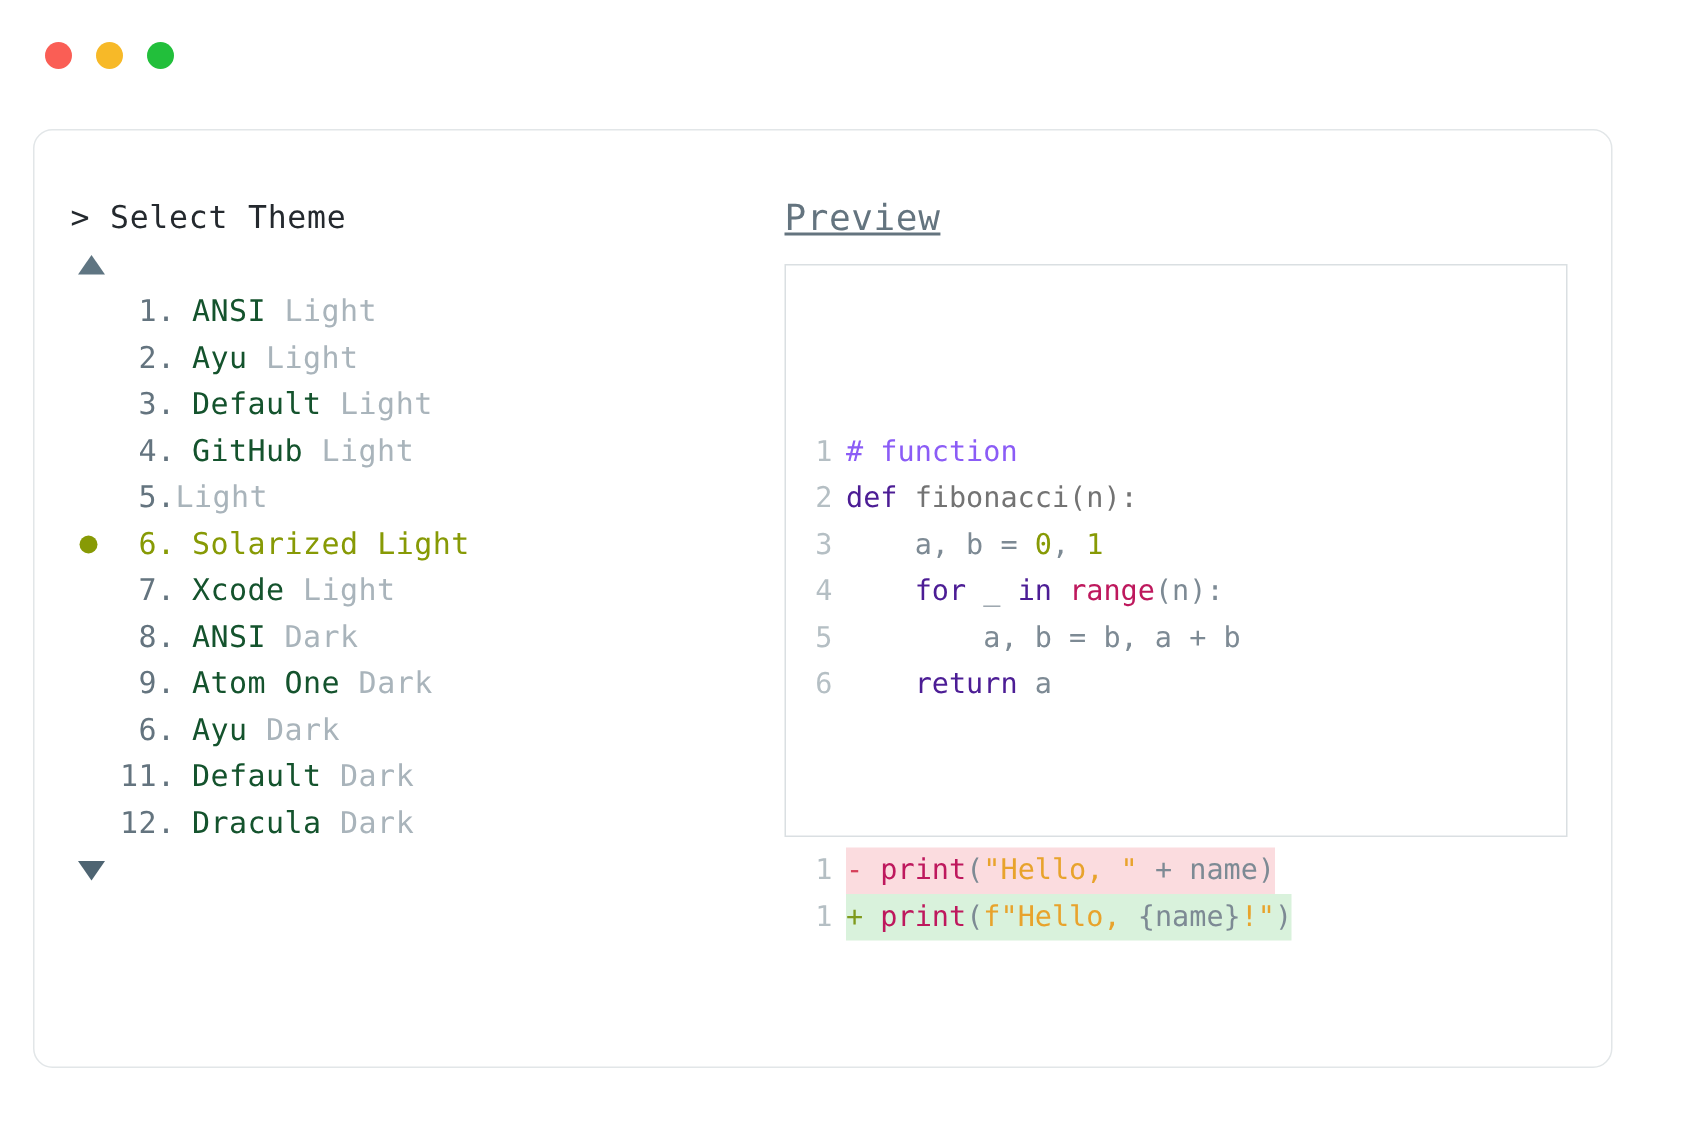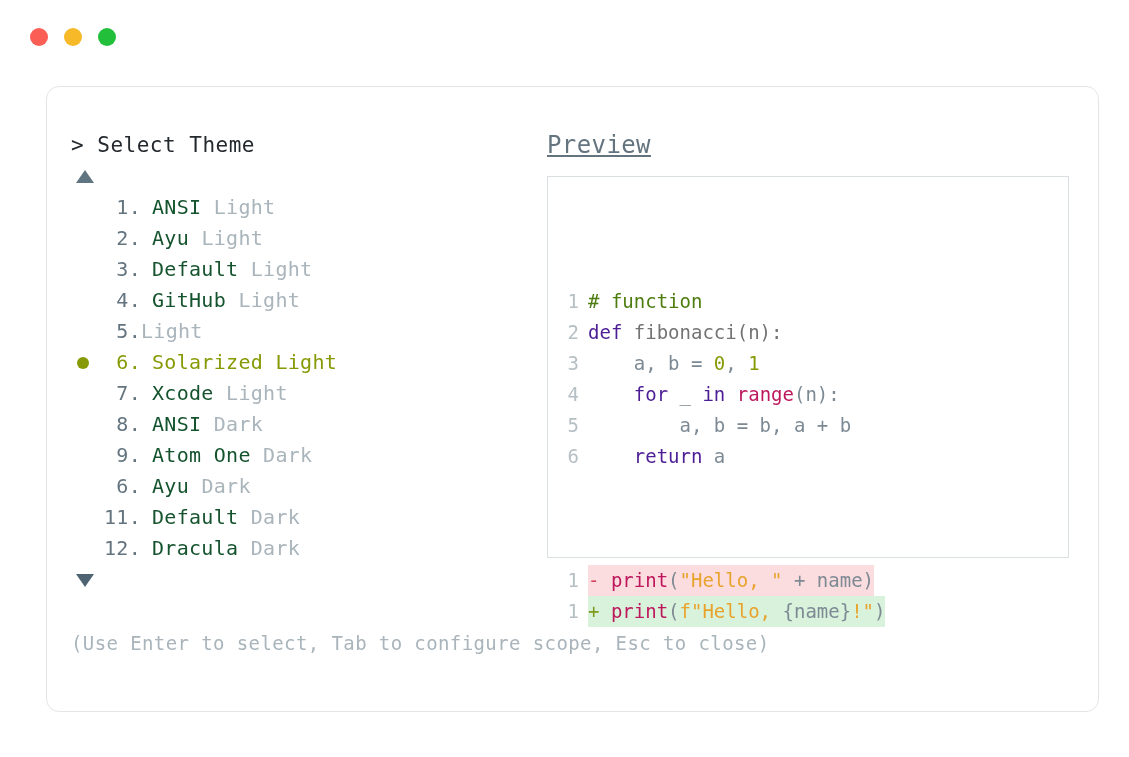--- a/index.html
+++ b/index.html
@@ -27,21 +27,21 @@
   .dot {
     width: 18px;
     height: 18px;
     border-radius: 50%;
     display: block;
   }
 
   
   .card {
     position: absolute;
-    left: 46px;
+    left: 22px;
     top: 86px;
     width: 1053px;
     height: 626px;
     box-sizing: border-box;
     background: #ffffff;
     border: 1.5px solid #e2e6e8;
     border-radius: 13px;
   }
 
   .card-inner {
@@ -166,21 +166,21 @@
   .code-line { display: block; height: 31px; }
   .ln {
     color: #b5bfc4;
     display: inline-block;
     width: 14px;
     text-align: right;
     margin-right: 9px;
   }
 
   
-  .tok-comment { color: #4d7c0f; }
+  .tok-comment { color: #8b5cf6; }
   .tok-kw      { color: #4c1d95; }
   .tok-fn      { color: #737373; }
   .tok-num     { color: #879a05; }
   .tok-builtin { color: #be185d; }
   .tok-plain   { color: #7d8a94; }
   .tok-str     { color: #e8a32c; }
   .tok-punct   { color: #7d8a94; }
 
   .diff-block { margin-top: 31px; }
   .diff-line {
@@ -241,16 +241,15 @@
     <div class="right-pane">
       <div class="preview-label">Preview</div>
       <div class="preview-box">
         <div class="code-area">
           <div><div class="code-line"><span class="ln">1</span><span class="tok-comment"># function</span></div><div class="code-line"><span class="ln">2</span><span class="tok-kw">def </span><span class="tok-fn">fibonacci(n):</span></div><div class="code-line"><span class="ln">3</span><span class="tok-plain">    a, b = </span><span class="tok-num">0</span><span class="tok-plain">, </span><span class="tok-num">1</span></div><div class="code-line"><span class="ln">4</span><span class="tok-plain">    </span><span class="tok-kw">for</span><span class="tok-plain"> _ </span><span class="tok-kw">in</span><span class="tok-plain"> </span><span class="tok-builtin">range</span><span class="tok-plain">(n):</span></div><div class="code-line"><span class="ln">5</span><span class="tok-plain">        a, b = b, a + b</span></div><div class="code-line"><span class="ln">6</span><span class="tok-plain">    </span><span class="tok-kw">return</span><span class="tok-plain"> a</span></div></div>
           <div class="diff-block"><div class="diff-line diff-del"><span class="ln">1</span><span class="diff-body"><span class="diff-mark-del">- </span><span class="tok-builtin">print</span><span class="tok-punct">(</span><span class="tok-str">"Hello, "</span><span class="tok-plain"> + name)</span></span></div><div class="diff-line diff-add"><span class="ln">1</span><span class="diff-body"><span class="diff-mark-add">+ </span><span class="tok-builtin">print</span><span class="tok-punct">(</span><span class="tok-str">f"Hello, </span><span class="tok-plain">{name}</span><span class="tok-str">!"</span><span class="tok-punct">)</span></span></div></div>
         </div>
       </div>
     </div>
 
-    <div class="footer-help">(Use Enter to select, Tab to configure scope, Esc to close)</div>
 
   </div>
 </div>
 
 </body></html>

